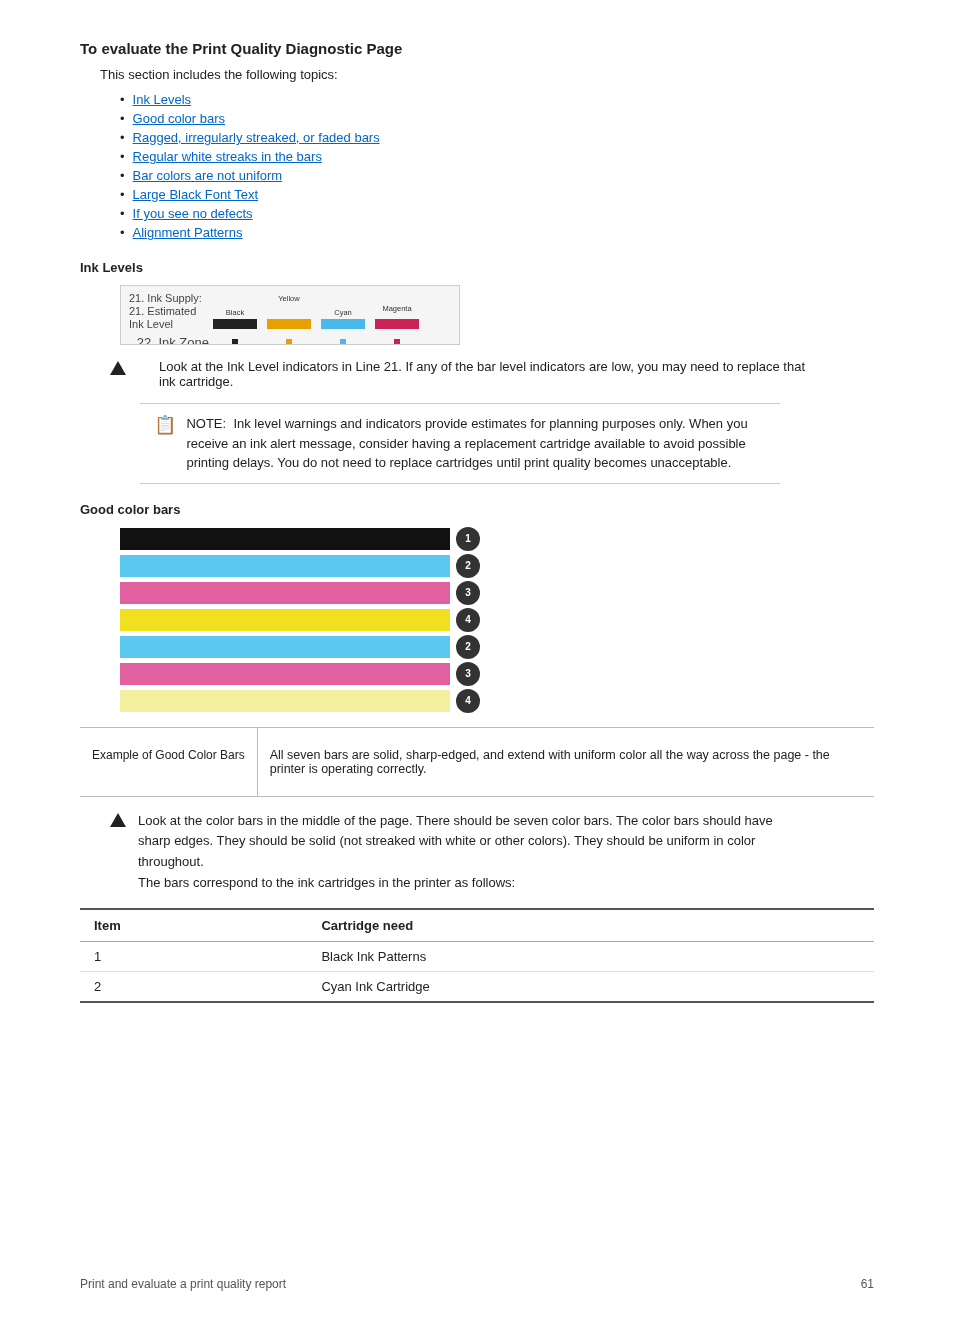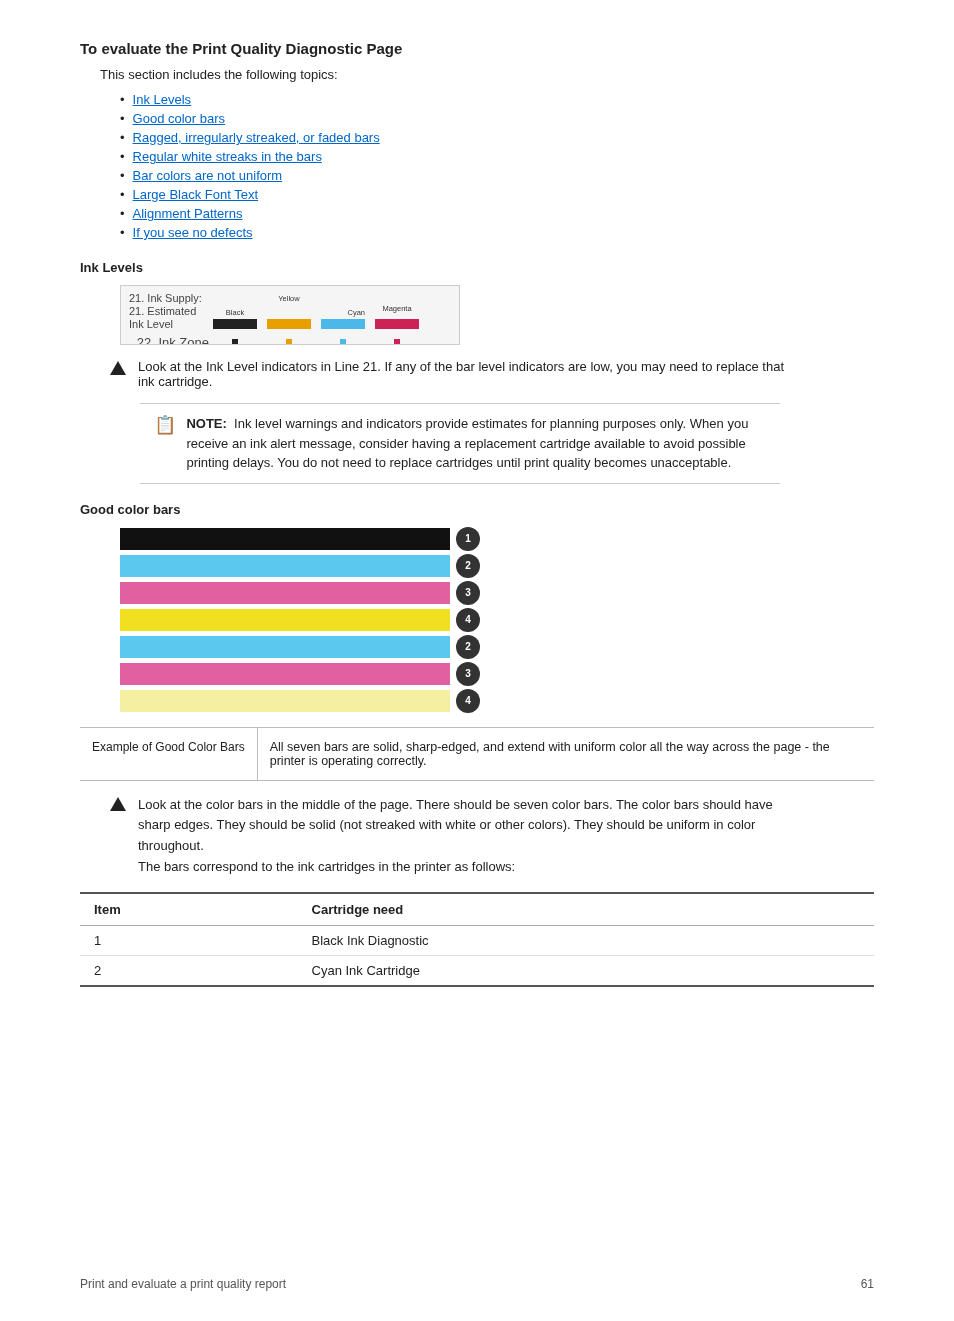--- a/index.html
+++ b/index.html
@@ -85,39 +85,39 @@
     }
     .triangle-icon {
       width: 0; height: 0;
       border-left: 8px solid transparent;
       border-right: 8px solid transparent;
       border-bottom: 14px solid #222;
       margin-right: 12px;
       margin-top: 2px;
       flex-shrink: 0;
     }
-    .warning-text { font-size: 13px; max-width: 650px; }
+    .warning-text { font-size: 13px; max-width: 650px; margin-left: 21px; }
 
     .note-box {
       border-top: 1px solid #ccc;
       border-bottom: 1px solid #ccc;
       padding: 10px 14px;
       margin-left: 60px;
       margin-bottom: 14px;
       max-width: 640px;
       display: flex;
       align-items: flex-start;
       gap: 10px;
     }
     .note-icon {
       font-size: 18px;
       color: #555;
       flex-shrink: 0;
     }
-    .note-label { font-weight: bold; }
+    .note-label { font-weight: normal; }
     .note-content { font-size: 13px; line-height: 1.5; }
 
     
     .color-bars-diagram {
       margin-left: 40px;
       margin-bottom: 14px;
       position: relative;
       width: 360px;
     }
     .color-bar-row {
@@ -153,21 +153,21 @@
 
     .color-bars-table {
       width: 100%;
       border-collapse: collapse;
       margin-bottom: 14px;
       border-top: 1px solid #bbb;
       border-bottom: 1px solid #bbb;
     }
     .color-bars-table td {
       border: none;
-      padding: 12px 12px;
+      padding: 20px 12px;
       font-size: 12.5px;
       vertical-align: top;
     }
     .color-bars-table td:first-child {
       border-right: 1px solid #bbb;
       white-space: nowrap;
       font-size: 12px;
     }
 
     .look-block {
@@ -237,42 +237,42 @@
   <li>
       <a href="#white-streaks">Regular white streaks in the bars</a>
     </li>
   <li>
       <a href="#not-uniform">Bar colors are not uniform</a>
     </li>
   <li>
       <a href="#large-black-font">Large Black Font Text</a>
     </li>
   <li>
+      <a href="#no-defects">If you see no defects</a>
+    </li>
+  <li>
       <a href="#alignment">Alignment Patterns</a>
-    </li>
-  <li>
-      <a href="#no-defects">If you see no defects</a>
     </li>
 </ul>
 
 <div class="section-heading" id="ink-levels">Ink Levels</div>
 
 <div class="ink-levels-image">
   <div class="ink-row">
     <div class="ink-label" style="font-size:11px; line-height:1.2">21. Ink Supply:<br>21. Estimated Ink Level</div>
     <div style="display:flex; gap:10px; margin-left:4px; align-items:flex-end;">
       <div style="text-align:center">
         <div style="font-size:7.5px; margin-bottom:2px; color:#333">Black</div>
         <div class="ink-bar-black"></div>
       </div>
       <div style="text-align:center">
         <div style="font-size:7.5px; margin-bottom:16px; color:#333">Yellow</div>
         <div class="ink-bar-yellow"></div>
       </div>
-      <div style="text-align:right">
+      <div style="text-align:center">
         <div style="font-size:7.5px; margin-bottom:2px; color:#333">Cyan</div>
         <div class="ink-bar-cyan"></div>
       </div>
       <div style="text-align:center">
         <div style="font-size:7.5px; margin-bottom:6px; color:#333">Magenta</div>
         <div class="ink-bar-magenta"></div>
       </div>
     </div>
   </div>
   <div class="ink-row" style="margin-top:3px;">
@@ -362,21 +362,21 @@
 <table class="cartridge-table">
   <thead>
     <tr>
       <th>Item</th>
       <th>Cartridge need</th>
     </tr>
   </thead>
   <tbody>
     <tr>
       <td>1</td>
-      <td>Black Ink Diagnostic</td>
+      <td>Black Ink Patterns</td>
     </tr>
     <tr>
       <td>2</td>
       <td>Cyan Ink Cartridge</td>
     </tr>
   </tbody>
 </table>
 
 <div class="footer-bar">
   <span>Print and evaluate a print quality report</span>

